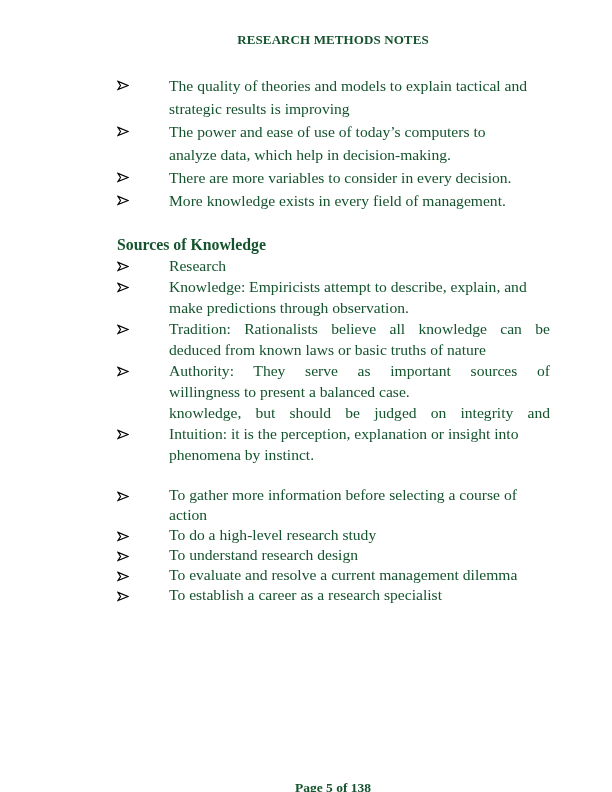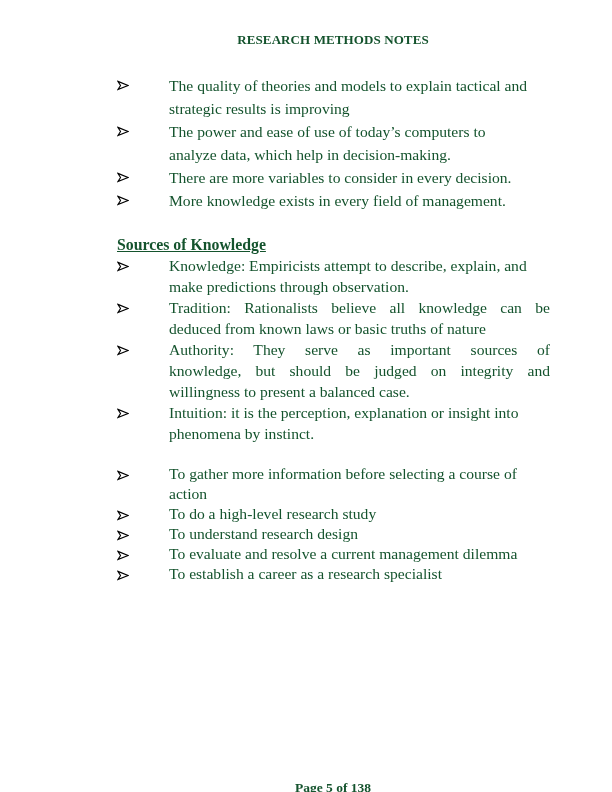--- a/index.html
+++ b/index.html
@@ -26,21 +26,20 @@
     padding-right: 89px;
   }
   .section { }
   .section.s0 { margin-top: 28px; --lh: 23px; }
   .section.s1 { margin-top: 22px; --lh: 21px; }
   .section.s2 { margin-top: 20px; --lh: 20px; }
   .heading {
     font-weight: bold;
     font-size: 15.8px;
     line-height: var(--lh);
-    text-decoration: underline;
   }
   .item {
     display: flex;
     font-size: 15.6px;
     line-height: var(--lh);
     gap: 30px;
   }
   .bullet {
     flex: 0 0 22px;
     width: 22px;
@@ -115,20 +114,30 @@
       </div>
       <div class="section s1">
         <div class="heading">Sources of Knowledge</div>
         <div class="item">
           <span class="bullet">
             <svg width="12" height="11" viewBox="0 0 13 12" xmlns="http://www.w3.org/2000/svg">
               <path d="M1 1.5 L12 6 L1 10.5 L3.8 6 Z" fill="#ffffff" stroke="#000000" stroke-width="1.2" stroke-linejoin="miter"></path>
             </svg>
           </span>
           <div class="lines">
+            <div class="line">Research</div>
+          </div>
+        </div>
+        <div class="item">
+          <span class="bullet">
+            <svg width="12" height="11" viewBox="0 0 13 12" xmlns="http://www.w3.org/2000/svg">
+              <path d="M1 1.5 L12 6 L1 10.5 L3.8 6 Z" fill="#ffffff" stroke="#000000" stroke-width="1.2" stroke-linejoin="miter"></path>
+            </svg>
+          </span>
+          <div class="lines">
             <div class="line">Knowledge: Empiricists attempt to describe, explain, and</div>
             <div class="line">make predictions through observation.</div>
           </div>
         </div>
         <div class="item">
           <span class="bullet">
             <svg width="12" height="11" viewBox="0 0 13 12" xmlns="http://www.w3.org/2000/svg">
               <path d="M1 1.5 L12 6 L1 10.5 L3.8 6 Z" fill="#ffffff" stroke="#000000" stroke-width="1.2" stroke-linejoin="miter"></path>
             </svg>
           </span>
@@ -138,22 +147,22 @@
           </div>
         </div>
         <div class="item">
           <span class="bullet">
             <svg width="12" height="11" viewBox="0 0 13 12" xmlns="http://www.w3.org/2000/svg">
               <path d="M1 1.5 L12 6 L1 10.5 L3.8 6 Z" fill="#ffffff" stroke="#000000" stroke-width="1.2" stroke-linejoin="miter"></path>
             </svg>
           </span>
           <div class="lines">
             <div class="line jline">Authority: They serve as important sources of</div>
+            <div class="line">willingness to present a balanced case.</div>
             <div class="line jline">knowledge, but should be judged on integrity and</div>
-            <div class="line">willingness to present a balanced case.</div>
           </div>
         </div>
         <div class="item">
           <span class="bullet">
             <svg width="12" height="11" viewBox="0 0 13 12" xmlns="http://www.w3.org/2000/svg">
               <path d="M1 1.5 L12 6 L1 10.5 L3.8 6 Z" fill="#ffffff" stroke="#000000" stroke-width="1.2" stroke-linejoin="miter"></path>
             </svg>
           </span>
           <div class="lines">
             <div class="line">Intuition: it is the perception, explanation or insight into</div>

